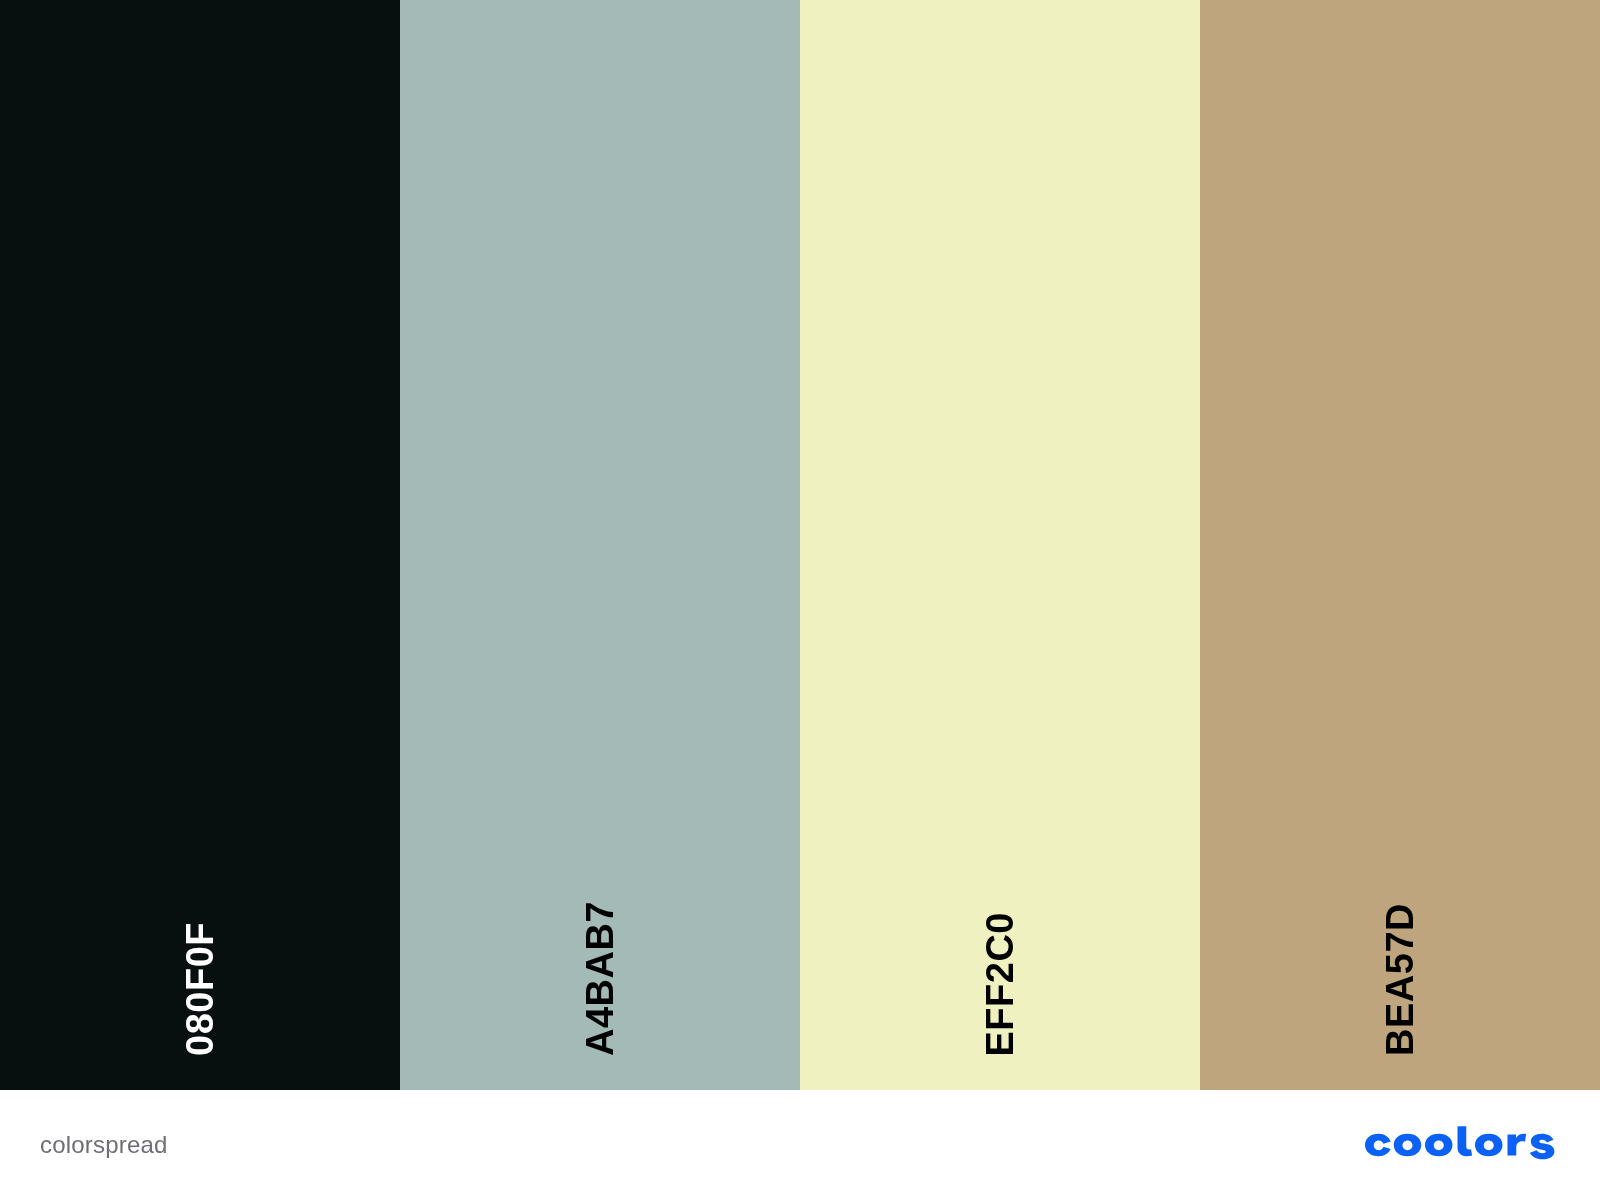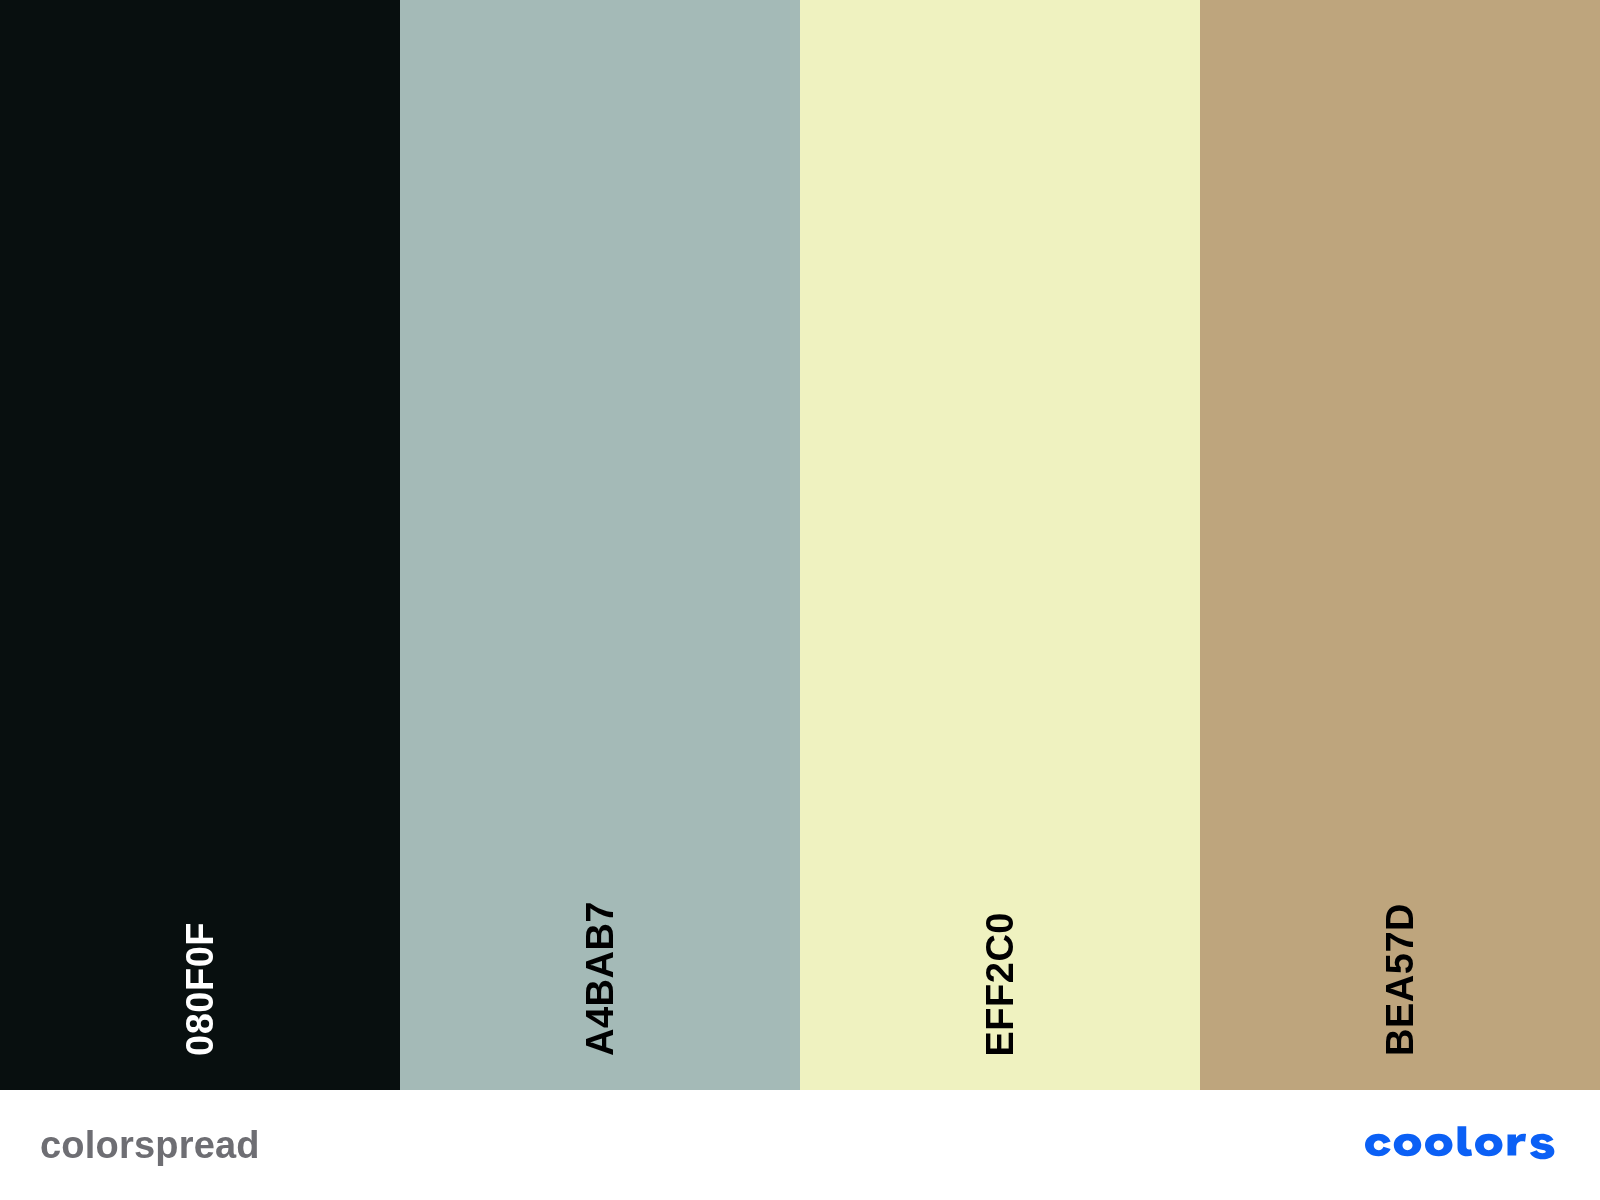--- a/index.html
+++ b/index.html
@@ -65,22 +65,22 @@
     display: flex;
     align-items: center;
     justify-content: space-between;
     padding: 0 40px;
     box-sizing: border-box;
     flex: 0 0 auto;
   }
 
   #palette-name {
     font-family: "Liberation Sans", "DejaVu Sans", sans-serif;
-    font-size: 38px;
-    font-weight: bold;
+    font-size: 24px;
+    font-weight: normal;
     color: #6e6e73;
     letter-spacing: 0.2px;
     white-space: nowrap;
   }
 
   #coolors-logo {
     display: flex;
     align-items: center;
     height: 48px;
   }

